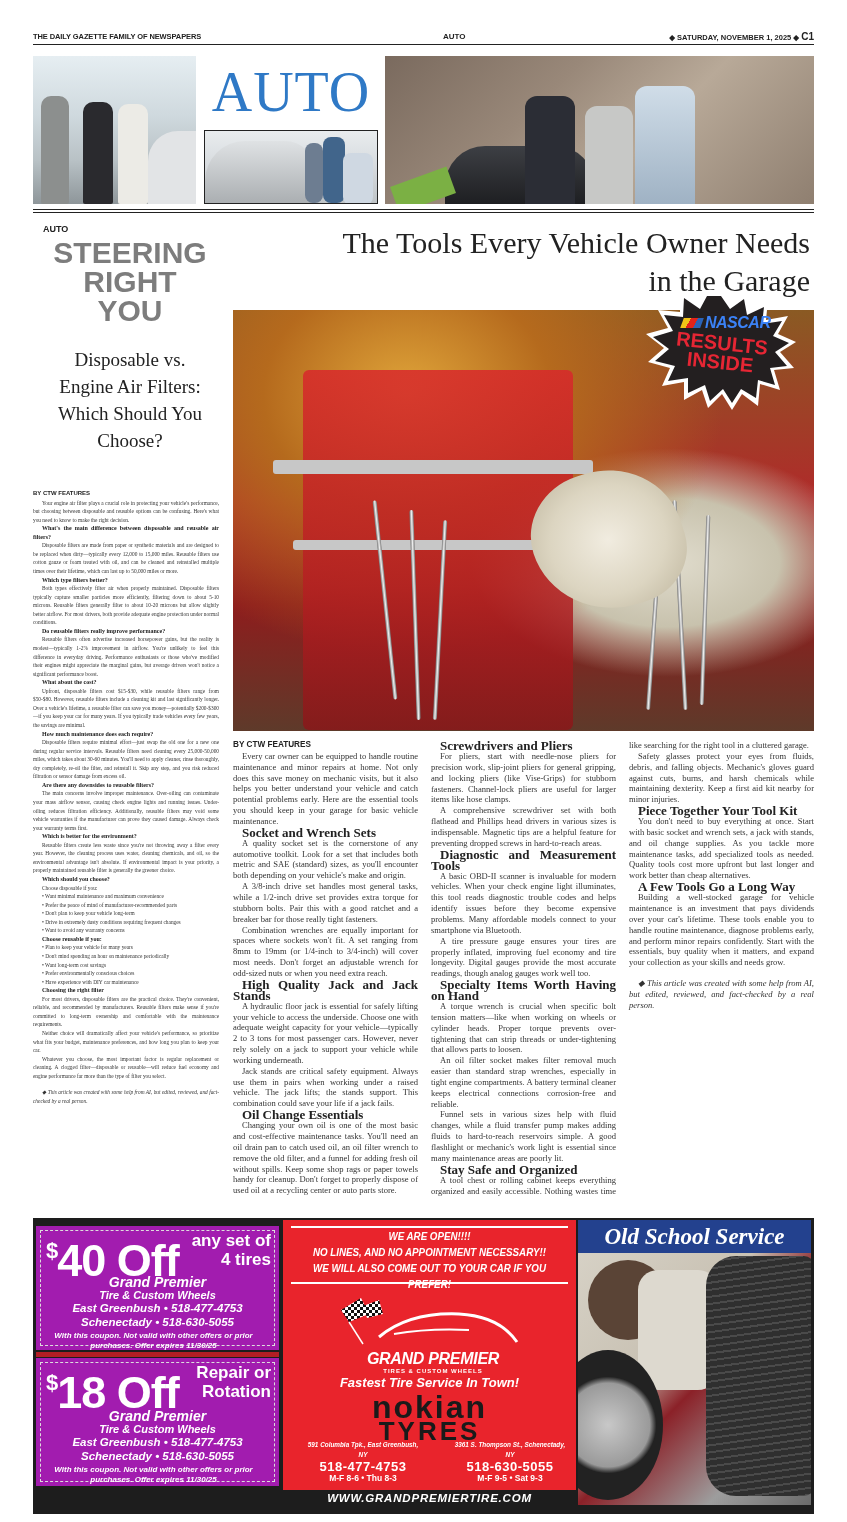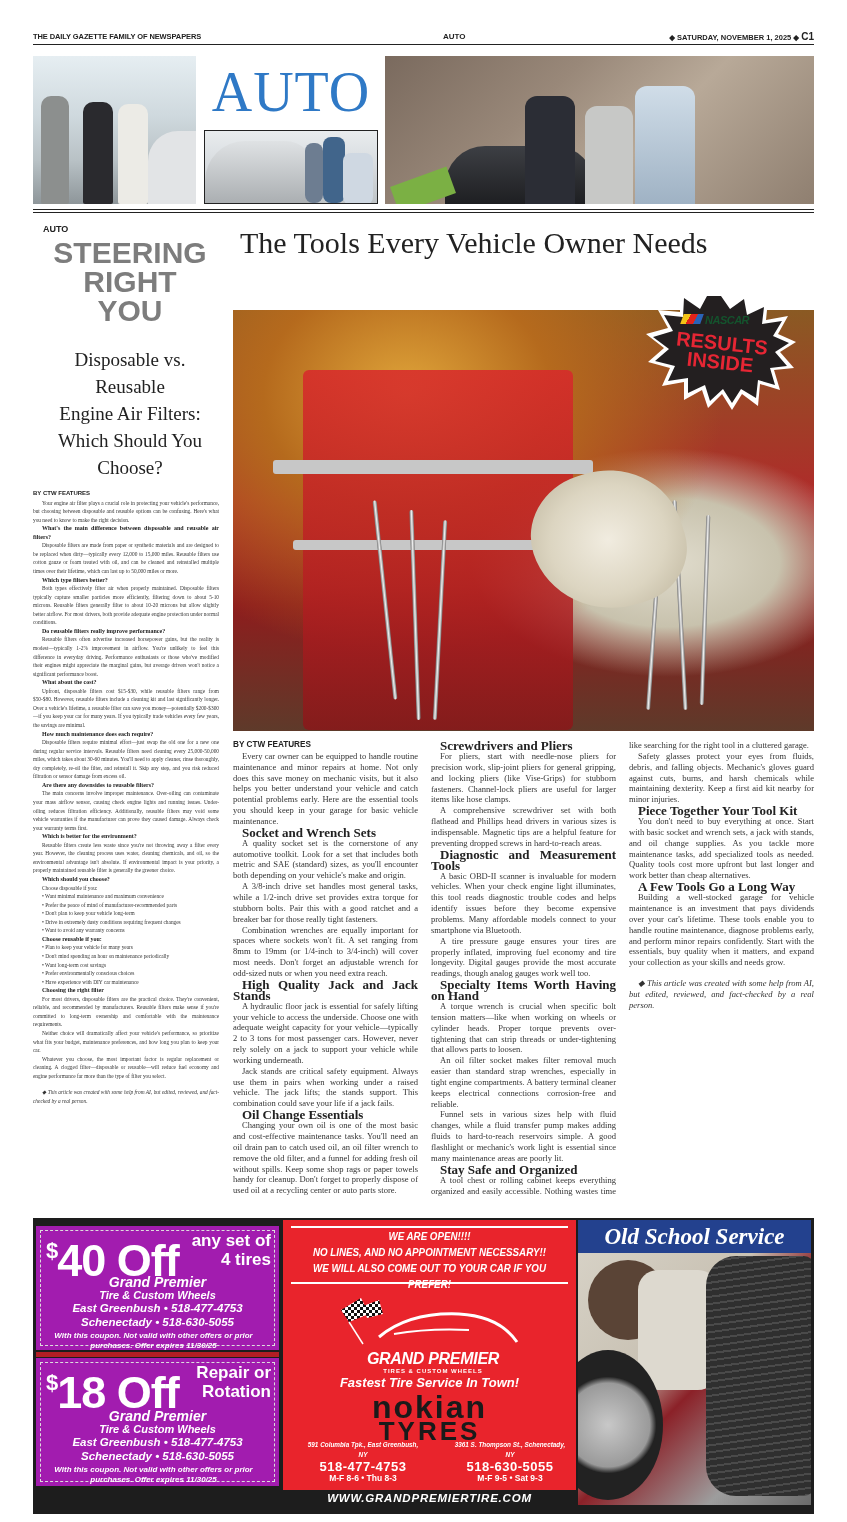--- a/index.html
+++ b/index.html
@@ -27,36 +27,36 @@
   .steering { position: absolute; left: 33px; top: 238px; width: 194px; text-align: center; font-family: "Liberation Sans", sans-serif; font-weight: bold; font-size: 30px; line-height: 29px; color: #7d7d7d; }
   .side-head { position: absolute; left: 33px; top: 346px; width: 194px; text-align: center; font-family: "Liberation Serif", serif; font-size: 19px; line-height: 27px; color: #222; }
   .side-body { position: absolute; left: 33px; top: 489px; width: 186px; font-family: "Liberation Serif", serif; font-size: 5.35px; line-height: 8.55px; color: #333; text-align: justify; }
   .side-body .byline { font-family: "Liberation Sans", sans-serif; font-weight: bold; font-size: 6px; color: #222; margin-bottom: 1px; }
   .side-body p { text-indent: 9px; }
   .side-body h4 { font-size: 6px; font-weight: bold; color: #222; text-indent: 9px; line-height: 8.6px; }
   .side-body li { list-style: none; padding-left: 13px; text-indent: -4px; }
   .side-body .note { font-style: italic; margin-top: 8px; }
 
   
-  .main-head { position: absolute; left: 240px; top: 224px; width: 570px; text-align: left; font-family: "Liberation Serif", serif; font-size: 30px; line-height: 38px; color: #222; }
+  .main-head { position: absolute; left: 240px; top: 224px; width: 570px; text-align: right; font-family: "Liberation Serif", serif; font-size: 30px; line-height: 38px; color: #222; }
 
   
   .main-img { position: absolute; left: 233px; top: 310px; width: 581px; height: 421px; overflow: hidden;
     background: radial-gradient(ellipse at 30% 20%, #e0a53a 0%, #b56a1d 25%, transparent 55%),
                 radial-gradient(ellipse at 75% 60%, #e0dccd 0%, #c8c2ad 18%, transparent 32%),
                 linear-gradient(180deg, #8a5a23 0%, #b02a2a 45%, #8e1d1d 70%, #5e3a2a 100%); }
   .main-img .cart { position: absolute; left: 70px; top: 60px; width: 270px; height: 360px; background: linear-gradient(180deg,#d8282b 0%,#b51f22 60%,#8a1719 100%); border-radius: 6px; opacity: .85; }
   .main-img .shelf { position: absolute; background: #c7c7c7; border-radius: 3px; }
   .main-img .glove { position: absolute; left: 300px; top: 160px; width: 150px; height: 140px; background: radial-gradient(ellipse at center,#f1ece0 0%,#dcd5c1 55%,#bdb49c 100%); border-radius: 45% 55% 40% 60%; transform: rotate(-18deg); }
   .main-img .tool { position: absolute; width: 4px; background: linear-gradient(90deg,#777,#eee,#777); border-radius: 2px; }
 
   
   .badge { position: absolute; left: 646px; top: 290px; width: 150px; height: 120px; }
   .badge svg { position: absolute; left: 0; top: 0; }
-  .badge .nascar { position: absolute; left: 36px; top: 24px; font-family: "Liberation Sans", sans-serif; font-weight: bold; font-style: italic; font-size: 11px; color: #14532d; letter-spacing: -0.5px; }
+  .badge .nascar { position: absolute; left: 36px; top: 24px; font-family: "Liberation Sans", sans-serif; font-weight: bold; font-style: italic; font-size: 16px; color: #3b82f6; letter-spacing: -0.5px; }
   .badge .nascar .stripes { display: inline-block; width: 20px; height: 10px; background: linear-gradient(100deg,#f3c417 0 33%,#e2231a 33% 66%,#2a63b7 66% 100%); transform: skewX(-20deg); margin-right: 3px; vertical-align: 0px; }
   .badge .results { position: absolute; left: 0; top: 44px; width: 150px; text-align: center; font-family: "Liberation Sans", sans-serif; font-weight: bold; font-size: 20px; line-height: 19px; color: #e62634; transform: rotate(6deg); }
 
   
   .main-cols { position: absolute; left: 233px; top: 740px; width: 581px; height: 460px; column-count: 3; column-gap: 13px; column-fill: auto; font-family: "Liberation Serif", serif; font-size: 8.55px; line-height: 10.85px; color: #333; text-align: justify; hyphens: auto; }
   .main-cols .byline { font-family: "Liberation Sans", sans-serif; font-weight: bold; font-size: 8.2px; color: #222; }
   .main-cols p { text-indent: 9px; }
   .main-cols h4 { font-size: 13px; font-weight: bold; color: #222; text-indent: 9px; line-height: 11px; }
   .main-cols .note { font-style: italic; margin-top: 10px; }
 
@@ -129,21 +129,20 @@
 <div class="rule-double" style="top:212px;border-top-width:1px;"></div>
 
 <div class="kicker">AUTO</div>
 <div class="steering">
   <div>STEERING</div>
   <div>RIGHT</div>
   <div>YOU</div>
 </div>
 <div class="side-head">
   <div>Disposable vs.</div>
-  <div>Reusable</div>
   <div>Engine Air Filters:</div>
   <div>Which Should You</div>
   <div>Choose?</div>
 </div>
 <div class="side-body" id="side-body">
   <div class="byline">BY CTW FEATURES</div>
 <p>Your engine air filter plays a crucial role in protecting your vehicle's performance, but choosing between disposable and reusable options can be confusing. Here's what you need to know to make the right decision.</p>
     <h4>What's the main difference between disposable and reusable air filters?</h4>
     <p>Disposable filters are made from paper or synthetic materials and are designed to be replaced when dirty—typically every 12,000 to 15,000 miles. Reusable filters use cotton gauze or foam treated with oil, and can be cleaned and reinstalled multiple times over their lifetime, which can last up to 50,000 miles or more.</p>
     <h4>Which type filters better?</h4>
@@ -173,20 +172,21 @@
     <li>• Have experience with DIY car maintenance</li>
     <h4>Choosing the right filter</h4>
     <p>For most drivers, disposable filters are the practical choice. They're convenient, reliable, and recommended by manufacturers. Reusable filters make sense if you're committed to long-term ownership and comfortable with the maintenance requirements.</p>
     <p>Neither choice will dramatically affect your vehicle's performance, so prioritize what fits your budget, maintenance preferences, and how long you plan to keep your car.</p>
     <p>Whatever you choose, the most important factor is regular replacement or cleaning. A clogged filter—disposable or reusable—will reduce fuel economy and engine performance far more than the type of filter you select.</p>
     <p class="note">◆ This article was created with some help from AI, but edited, reviewed, and fact-checked by a real person.</p>
   </div>
 
 <div class="main-head">
   <div>The Tools Every Vehicle Owner Needs</div>
+  <div>in the Garage</div>
 </div>
 
 <div class="main-img">
   <div class="cart"></div>
   <div class="shelf" style="left:40px;top:150px;width:320px;height:14px;"></div>
   <div class="shelf" style="left:60px;top:230px;width:290px;height:10px;"></div>
   <div class="tool" style="left:150px;top:190px;height:200px;transform:rotate(-6deg);"></div>
   <div class="tool" style="left:180px;top:200px;height:210px;transform:rotate(-2deg);"></div>
   <div class="tool" style="left:205px;top:210px;height:200px;transform:rotate(3deg);"></div>
   <div class="tool" style="left:420px;top:200px;height:200px;transform:rotate(4deg);"></div>

